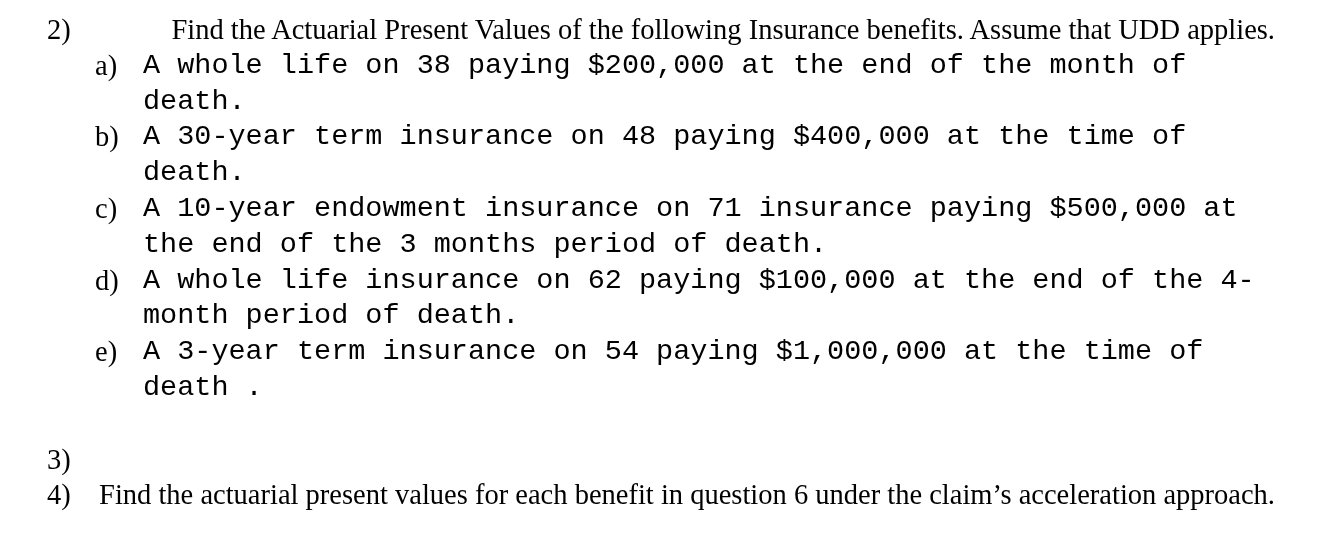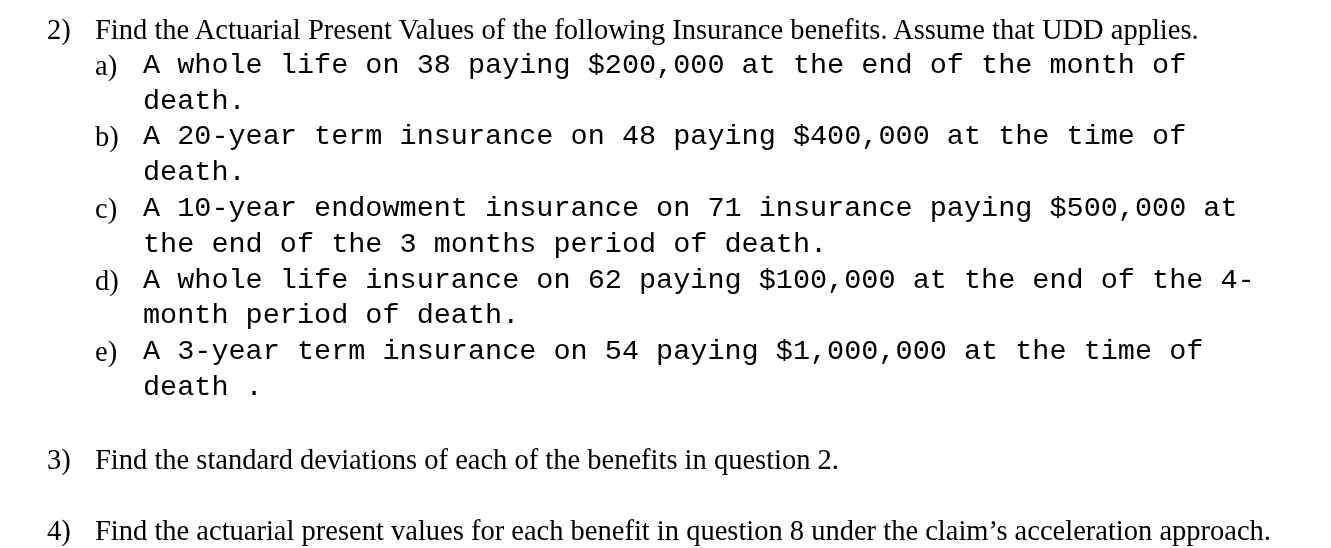--- a/index.html
+++ b/index.html
@@ -28,20 +28,21 @@
     padding-left: 95px;
   }
   .qnum {
     position: absolute;
     left: 47px;
     top: 0;
   }
   .qtext {
     display: block;
     width: 1180px;
+    text-align: right;
   }
   .subs {
     margin: 0;
     padding: 0;
   }
   .sub {
     position: relative;
     padding-left: 48px;
   }
   .sub-letter {
@@ -66,44 +67,43 @@
   <div class="question">
     <span class="qnum">2)</span>
     <span class="qtext">Find the Actuarial Present Values of the following Insurance benefits.  Assume that UDD applies.</span>
     <div class="subs">
       <div class="sub">
         <span class="sub-letter">a)</span>
         <span class="sub-text">A whole life on 38 paying $200,000 at the end of the month of death.</span>
       </div>
       <div class="sub">
         <span class="sub-letter">b)</span>
-        <span class="sub-text">A 20-year term insurance on 48 paying $400,000 at the time of death.</span>
+        <span class="sub-text">A 30-year term insurance on 48 paying $400,000 at the time of death.</span>
       </div>
       <div class="sub">
         <span class="sub-letter">c)</span>
         <span class="sub-text">A 10-year endowment insurance on 71 insurance paying $500,000 at the end of the 3 months period of death.</span>
       </div>
       <div class="sub">
         <span class="sub-letter">d)</span>
         <span class="sub-text">A whole life insurance on 62 paying $100,000 at the end of the 4-month period of death.</span>
       </div>
       <div class="sub">
         <span class="sub-letter">e)</span>
         <span class="sub-text">A 3-year term insurance on 54 paying $1,000,000 at the time of death .</span>
       </div>
     </div>
   </div>
 
   <div class="gap"></div>
 
   <div class="question">
     <span class="qnum">3)</span>
-    <span class="qtext">Find the standard deviations of each of the benefits in question 2.</span>
   </div>
 
   <div class="gap"></div>
 
   <div class="question">
     <span class="qnum">4)</span>
-    <span class="qtext">Find the actuarial present values for each benefit in question 8 under the claim’s acceleration approach.</span>
+    <span class="qtext">Find the actuarial present values for each benefit in question 6 under the claim’s acceleration approach.</span>
   </div>
 
 </div>
 
 </body></html>

